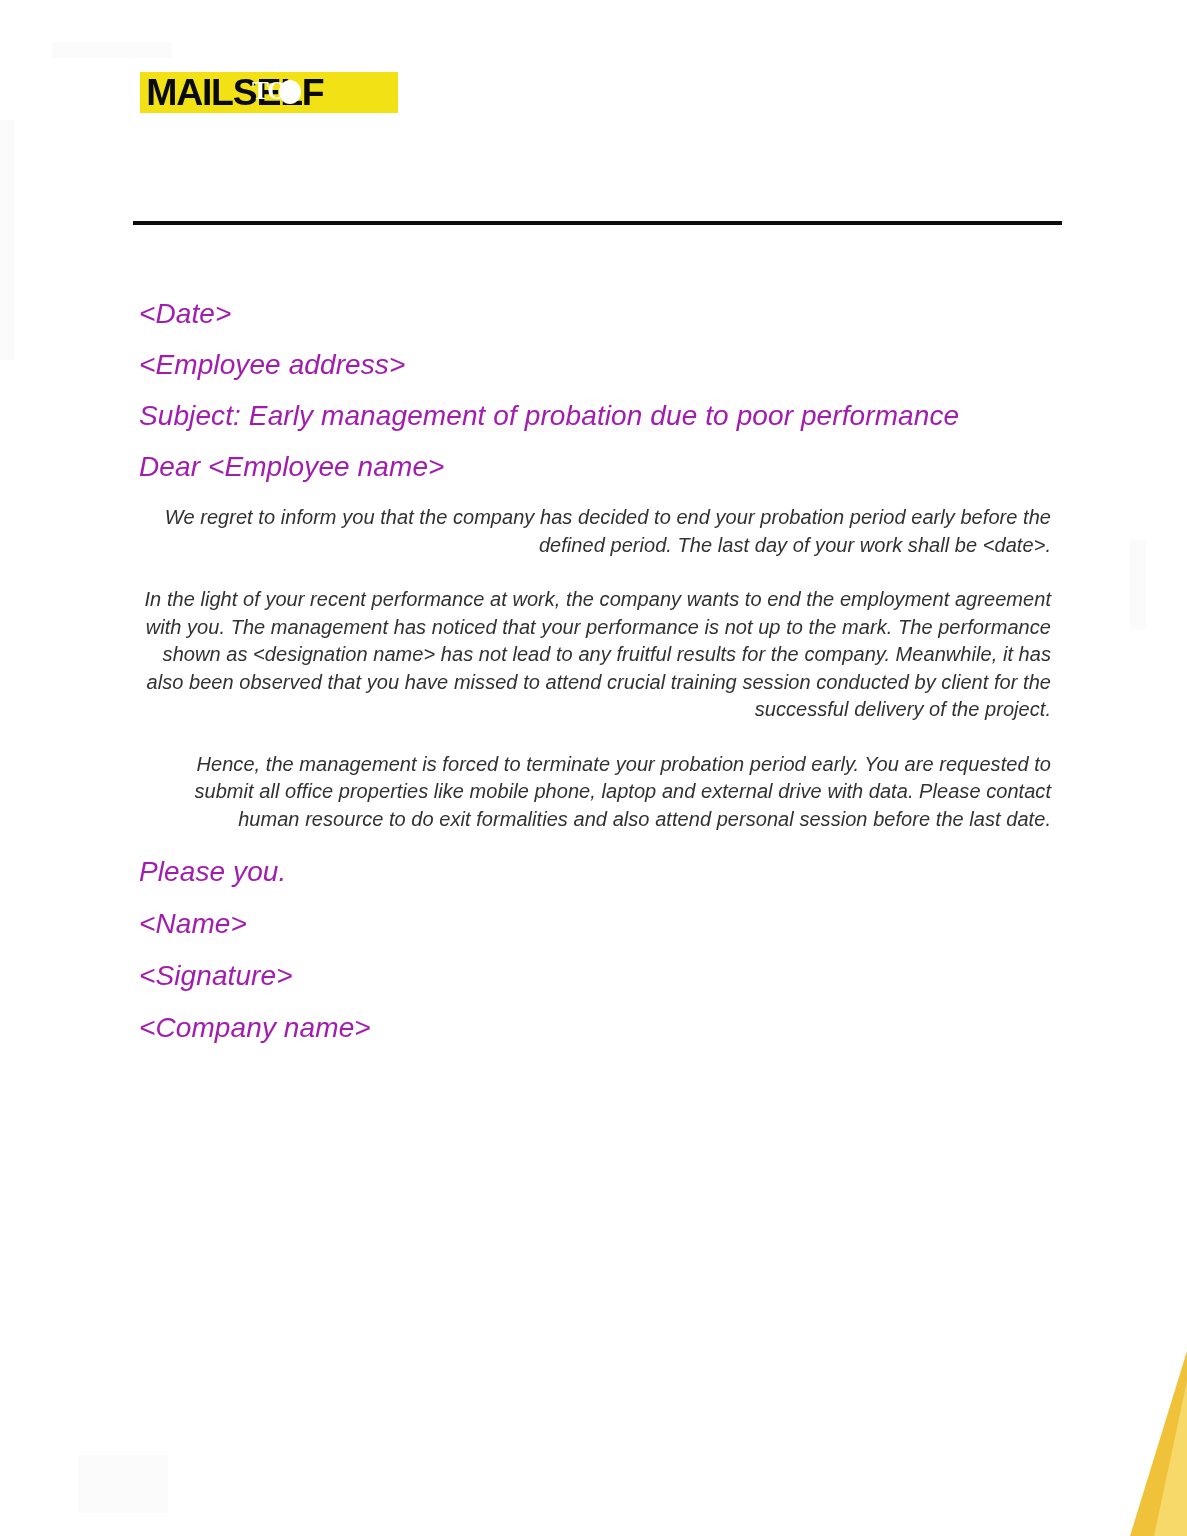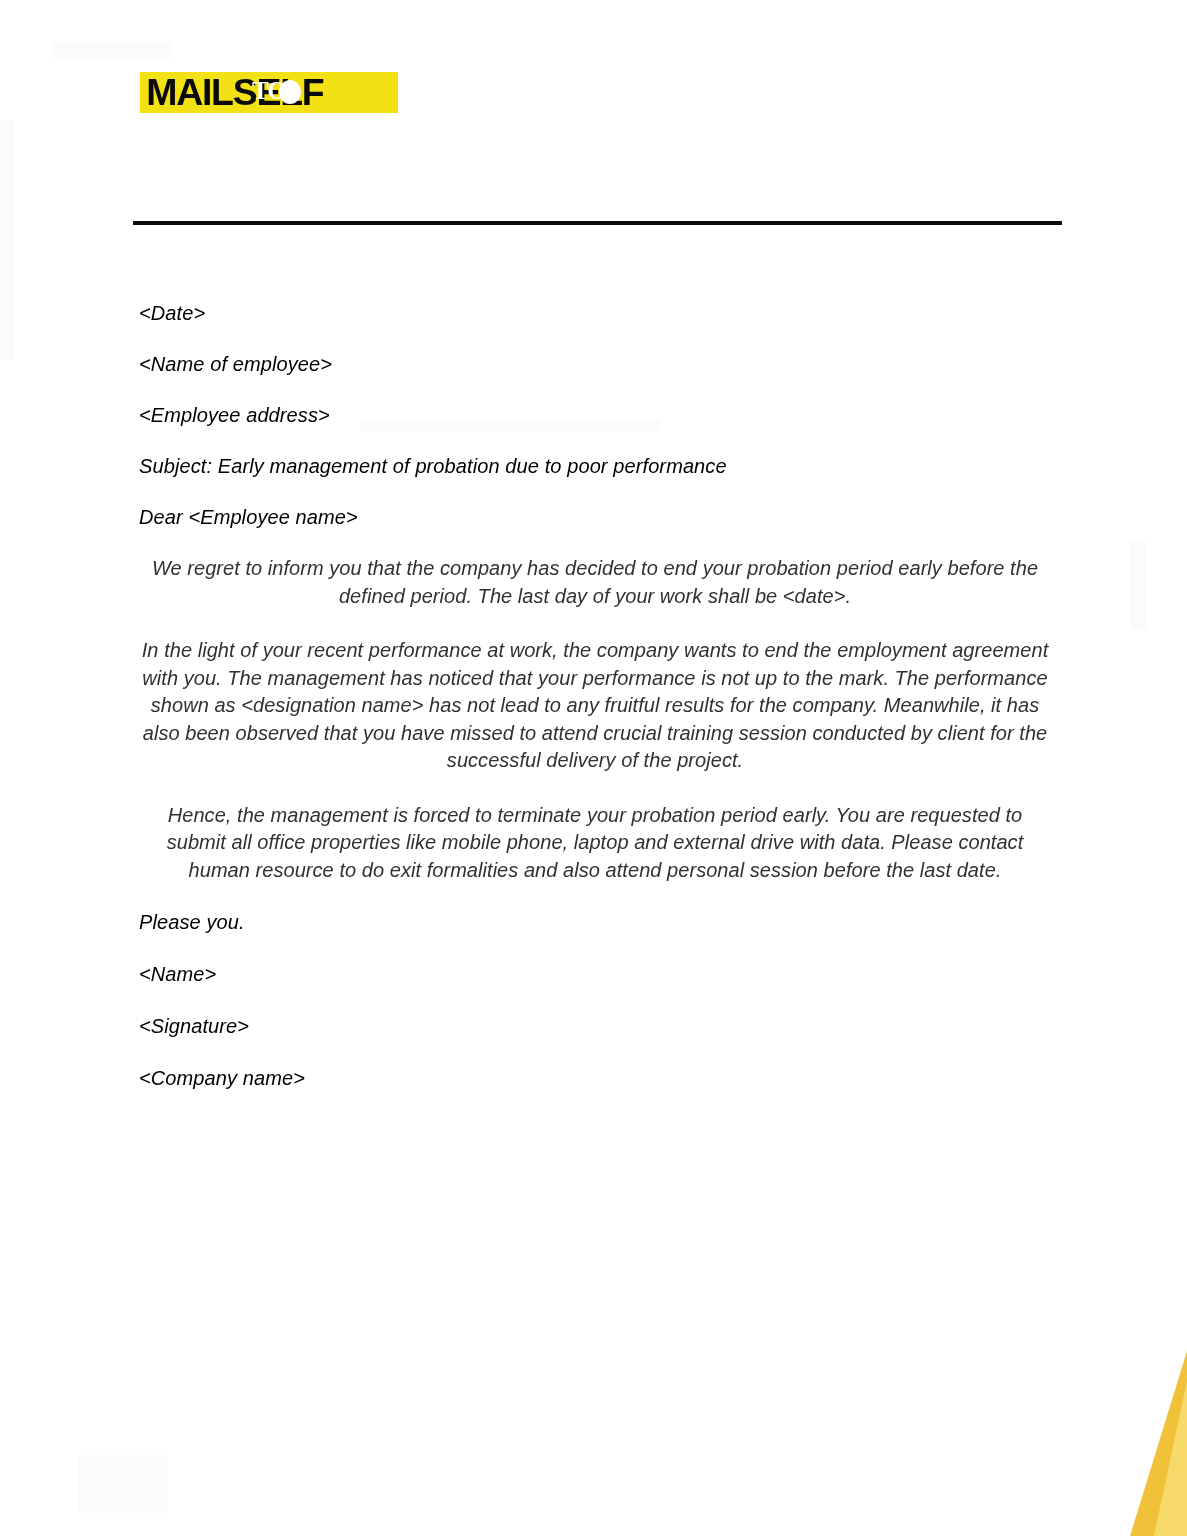--- a/index.html
+++ b/index.html
@@ -112,35 +112,35 @@
   
   .letter {
     position: absolute;
     left: 139px;
     top: 300px;
     width: 912px;
   }
   .line {
     font-family: "Liberation Sans", sans-serif;
     font-style: italic;
-    font-size: 20px;
+    font-size: 28px;
     line-height: 27px;
-    color: #000000;
+    color: #a21caf;
     margin: 0 0 24px 0;
     letter-spacing: 0.1px;
   }
   .para {
     font-family: "Liberation Sans", sans-serif;
     font-style: italic;
     font-size: 20px;
     line-height: 27.5px;
     color: #313133;
     margin: 0 0 25px 0;
     letter-spacing: 0.05px;
-    text-align: center;
+    text-align: right;
   }
   .para.p1 { margin-bottom: 27px; }
   .para.p2 { margin-bottom: 27px; }
   .para.p3 { margin-bottom: 25px; margin-top: 21px; }
   .sig-line { margin-bottom: 25px; }
 </style>
 </head>
 <body>
 
 <div class="page">
@@ -157,21 +157,20 @@
     </div>
     <div class="logo-o-disc"></div>
     <span class="logo-to">TO</span>
   </div>
 
   <div class="rule"></div>
 
   <div class="letter">
 
     <p class="line">&lt;Date&gt;</p>
-    <p class="line">&lt;Name of employee&gt;</p>
     <p class="line">&lt;Employee address&gt;</p>
     <p class="line">Subject: Early management of probation due to poor performance</p>
     <p class="line">Dear &lt;Employee name&gt;</p>
 
     <p class="para p1">We regret to inform you that the company has decided to end your probation period early before the defined period. The last day of your work shall be &lt;date&gt;.</p>
     <p class="para p2">In the light of your recent performance at work, the company wants to end the employment agreement with you. The management has noticed that your performance is not up to the mark. The performance shown as &lt;designation name&gt; has not lead to any fruitful results for the company. Meanwhile, it has also been observed that you have missed to attend crucial training session conducted by client for the successful delivery of the project.</p>
     <p class="para p3">Hence, the management is forced to terminate your probation period early. You are requested to submit all office properties like mobile phone, laptop and external drive with data. Please contact human resource to do exit formalities and also attend personal session before the last date.</p>
 
     <p class="line sig-line">Please you.</p>
     <p class="line sig-line">&lt;Name&gt;</p>

